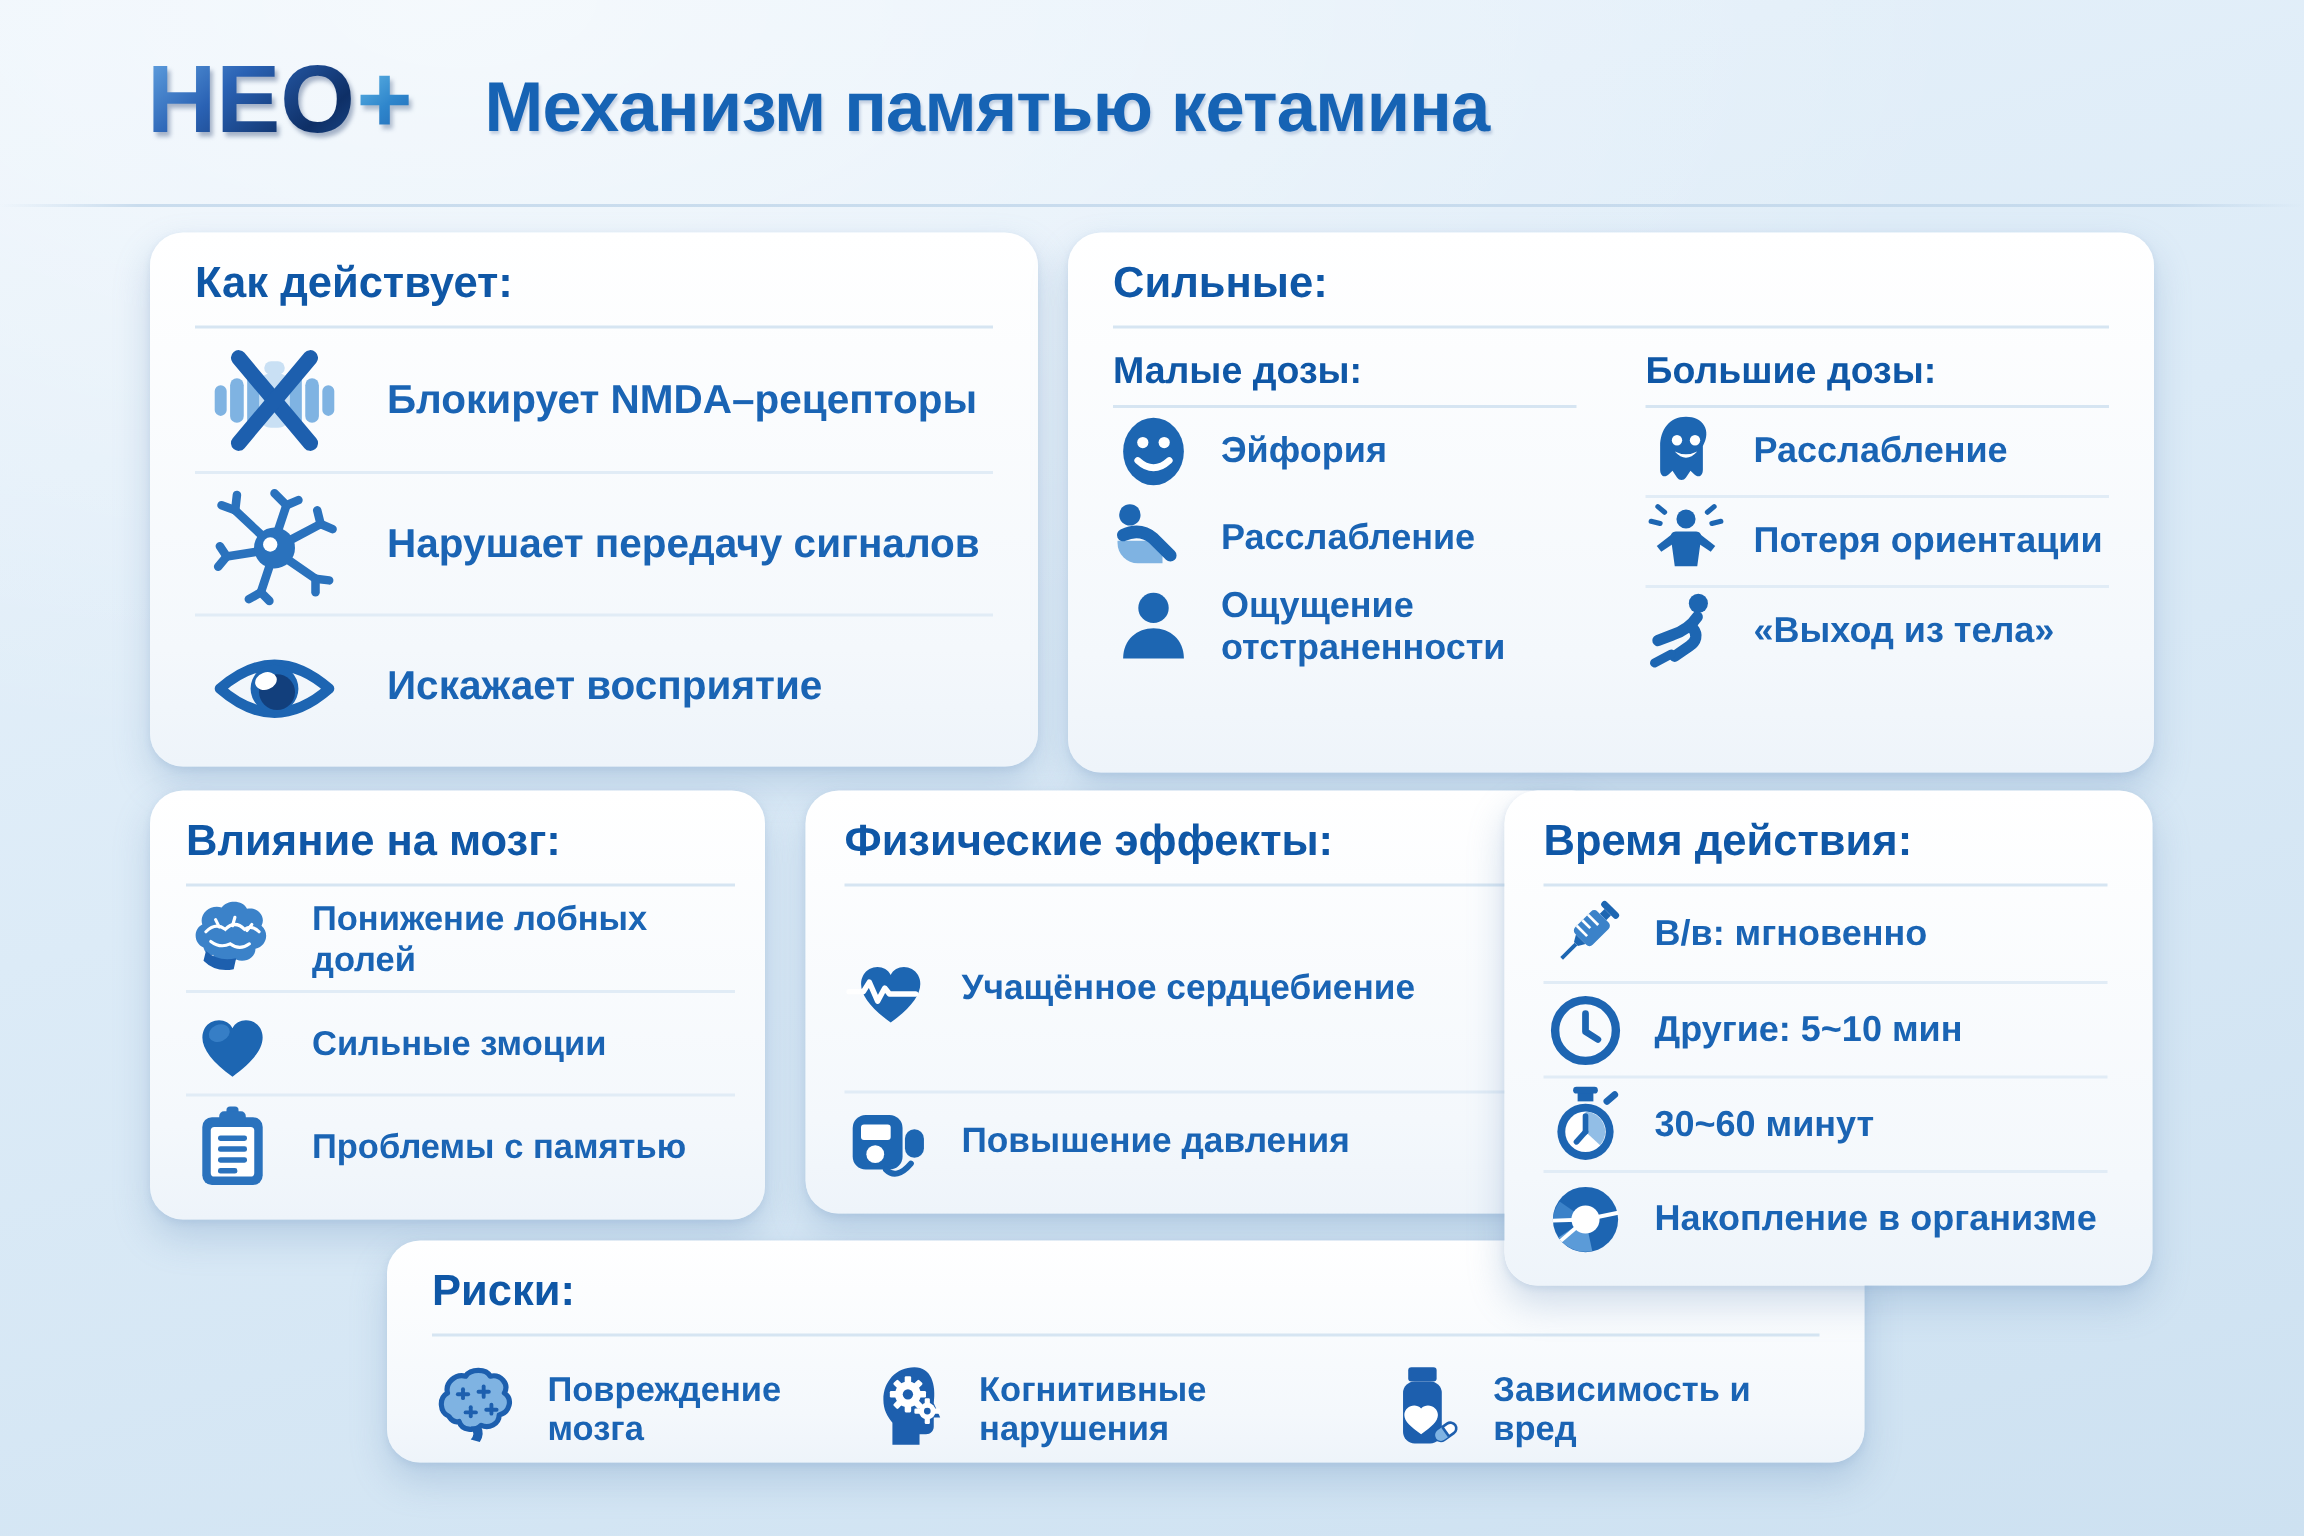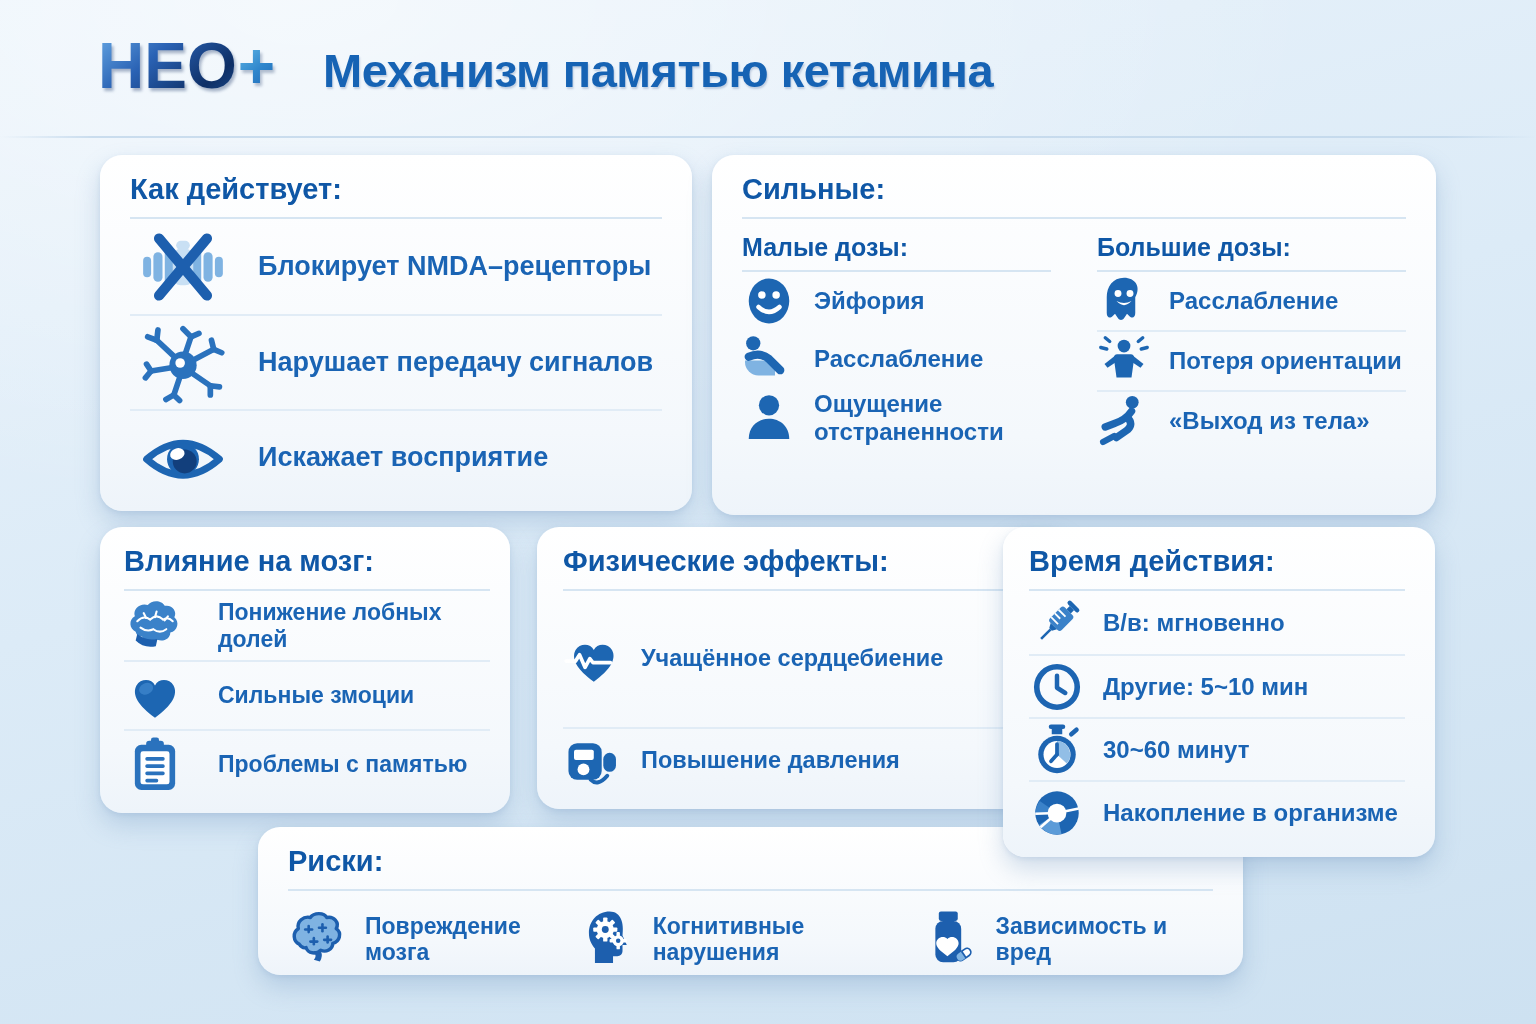--- a/index.html
+++ b/index.html
@@ -61,21 +61,21 @@
 
   
   .card-effects{ left:712px; top:155px; width:724px; height:360px; }
   .card-effects .columns{ display:grid; grid-template-columns:1fr 1fr; column-gap:46px; }
   .card-effects .row{ min-height:58px; gap:18px; padding:2px 0; }
   .card-effects .icon{ width:54px; height:54px; }
   .card-effects .label{ font-size:24px; max-width:248px; }
 
   
   .card-brain{ left:100px; top:527px; width:410px; height:286px; padding-left:24px; padding-right:20px; }
-  .card-brain .row{ min-height:69px; gap:32px; }
+  .card-brain .row{ min-height:69px; gap:22px; }
   .card-brain .icon{ width:62px; height:58px; }
   .card-brain .label{ font-size:23px; }
 
   
   .card-physical{ left:537px; top:527px; width:533px; height:282px; padding-left:26px; }
   .card-physical .row{ min-height:66px; gap:18px;margin-top:35px; }
   .card-physical .icon{ width:60px; height:57px; }
   .card-physical .label{ font-size:23.5px; }
 
   

